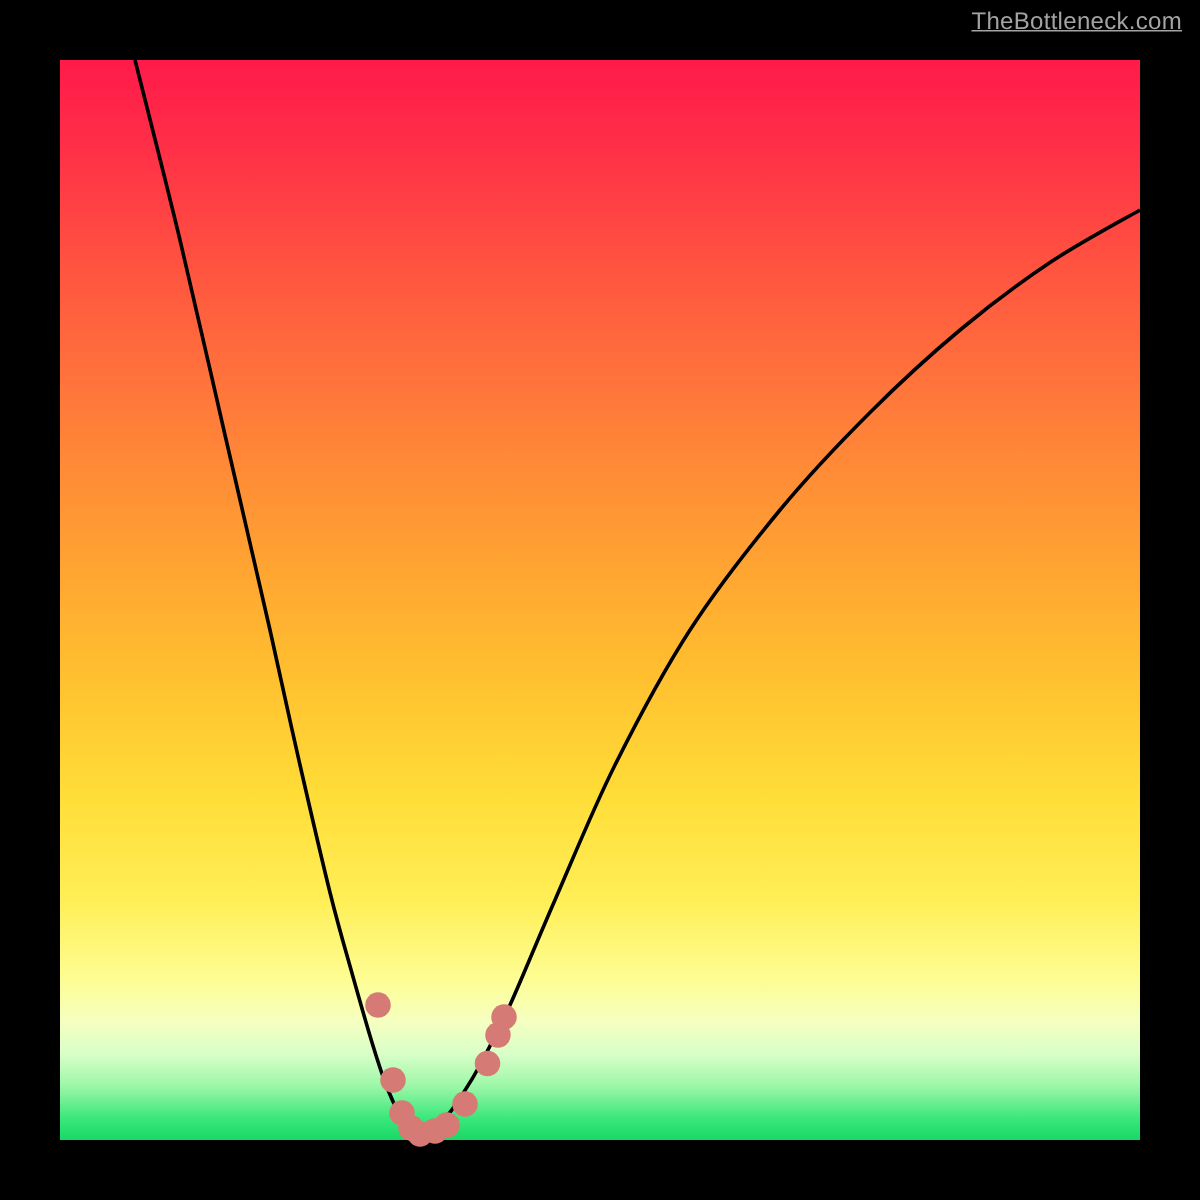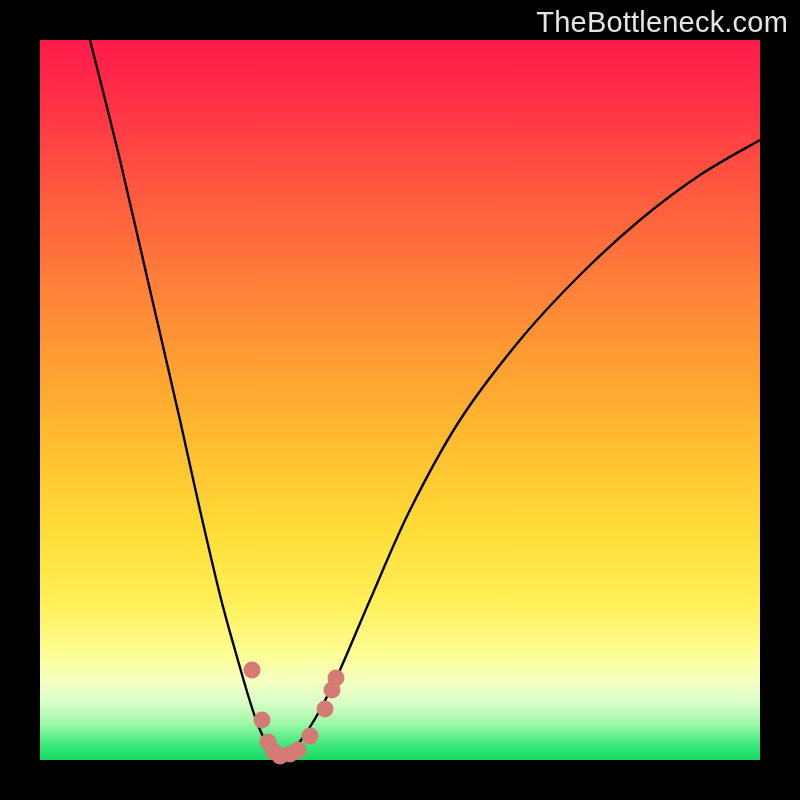--- a/index.html
+++ b/index.html
@@ -40,24 +40,25 @@
       #d9ffc8 92%,
       #9cf7a8 95%,
       #3be77a 98%,
       #18d866 100%
     );
   }
   .watermark {
     position: absolute;
     top: 6px;
     right: 12px;
-    color: #e5e5e5;
-    font-size: 29px;
+    color: #a3a3a3;
+    font-size: 16px;
     letter-spacing: 0.2px;
     user-select: none;
+    text-decoration: underline;
   }
   svg.curve {
     position: absolute;
     left: 0;
     top: 0;
     width: 720px;
     height: 720px;
     overflow: visible;
   }
 </style>

